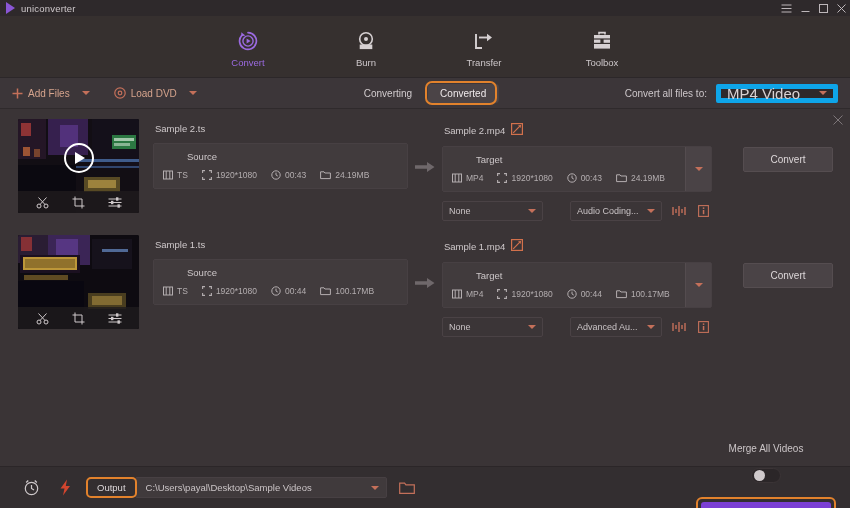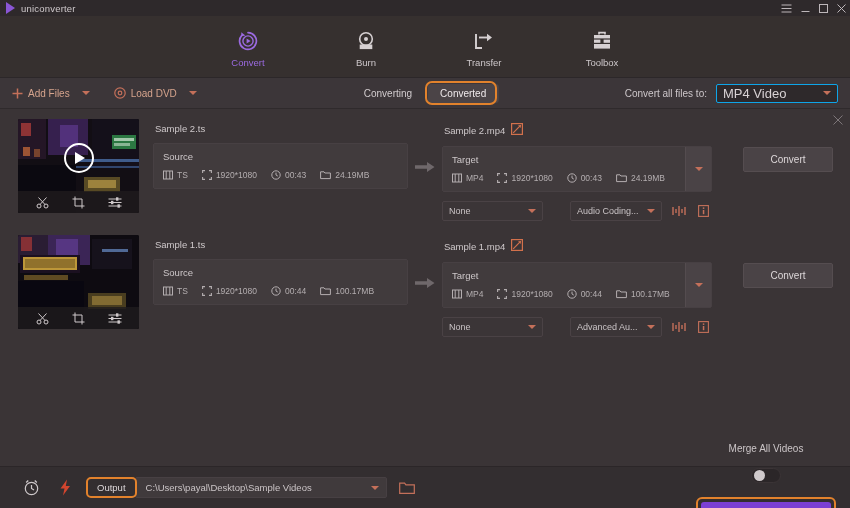--- a/index.html
+++ b/index.html
@@ -98,23 +98,23 @@
     pointer-events: none;
   }
 
   .convert-all-to {
     position: absolute; right: 12px;
     display: flex; align-items: center; gap: 9px; text-align: right;
   }
   .cat-label { color: #cdc7ca; font-size: 10px; }
   .select-box {
     width: 122px; height: 19px;
-    background: #2e292b; border: 1px solid #0ea5e9; border-radius: 2px;
+    background: #2e292b; border: 5px solid #0ea5e9; border-radius: 2px;
     display: flex; align-items: center; padding: 0 6px;
-    color: #d8d2d4; font-size: 13px;
+    color: #d8d2d4; font-size: 15px;
     position: relative;
   }
   .select-box .caret-s { position: absolute; right: 6px; margin: 0; }
 
   
   .filelist {
     flex: 1 1 auto;
     background: #3a3436;
     position: relative;
     overflow: hidden;
@@ -165,21 +165,21 @@
   .fname {
     color: #cfc9cb; font-size: 9.5px;
     margin: 4px 0 9px 2px;
     display: flex; align-items: center; gap: 6px;
   }
   .card {
     background: #413b3d; border: 1px solid #474043; border-radius: 2px;
     padding: 7px 9px 8px 9px;
     position: relative;
   }
-  .card-title { color: #cdc7c9; font-size: 9.5px; margin-bottom: 8px; }
+  .card-title { color: #cdc7c9; font-size: 9.5px; margin-bottom: 8px; margin-left: 24px; }
   .card-meta { display: flex; align-items: flex-end; }
   .meta {
     display: flex; align-items: center; gap: 4px;
     color: #b4aeb0; font-size: 8.5px; white-space: nowrap;
   }
   .meta + .meta { margin-left: 14px; }
   .meta svg { display: block; flex: 0 0 auto; }
 
   .tgt-caret {
     position: absolute; right: 0; top: 0; bottom: 0; width: 26px;

